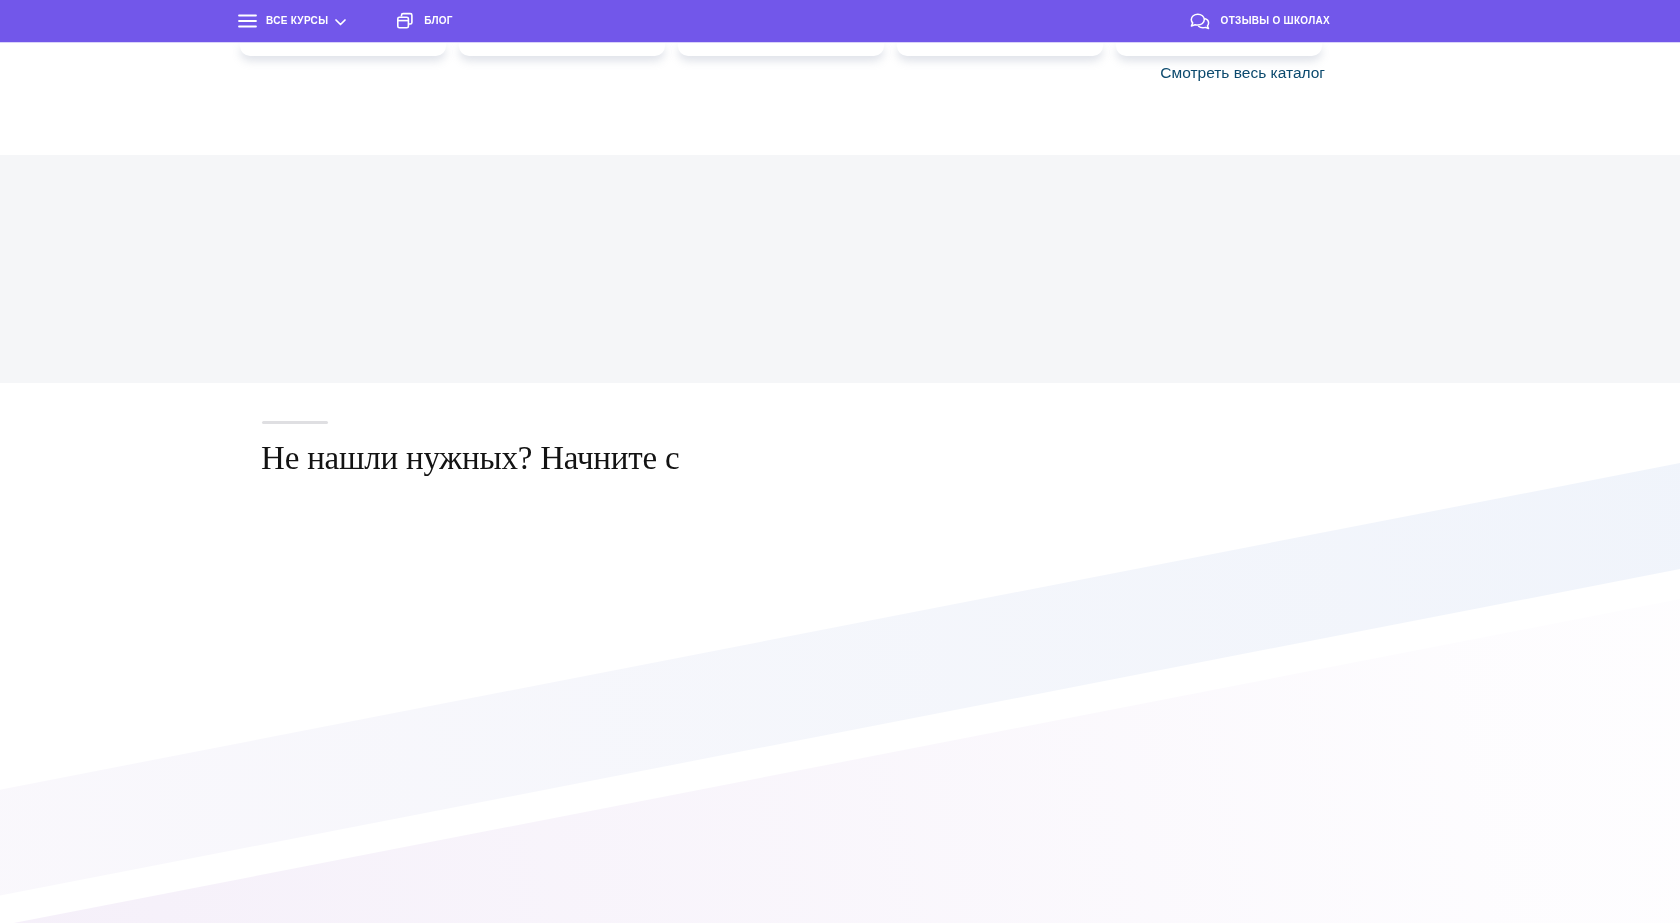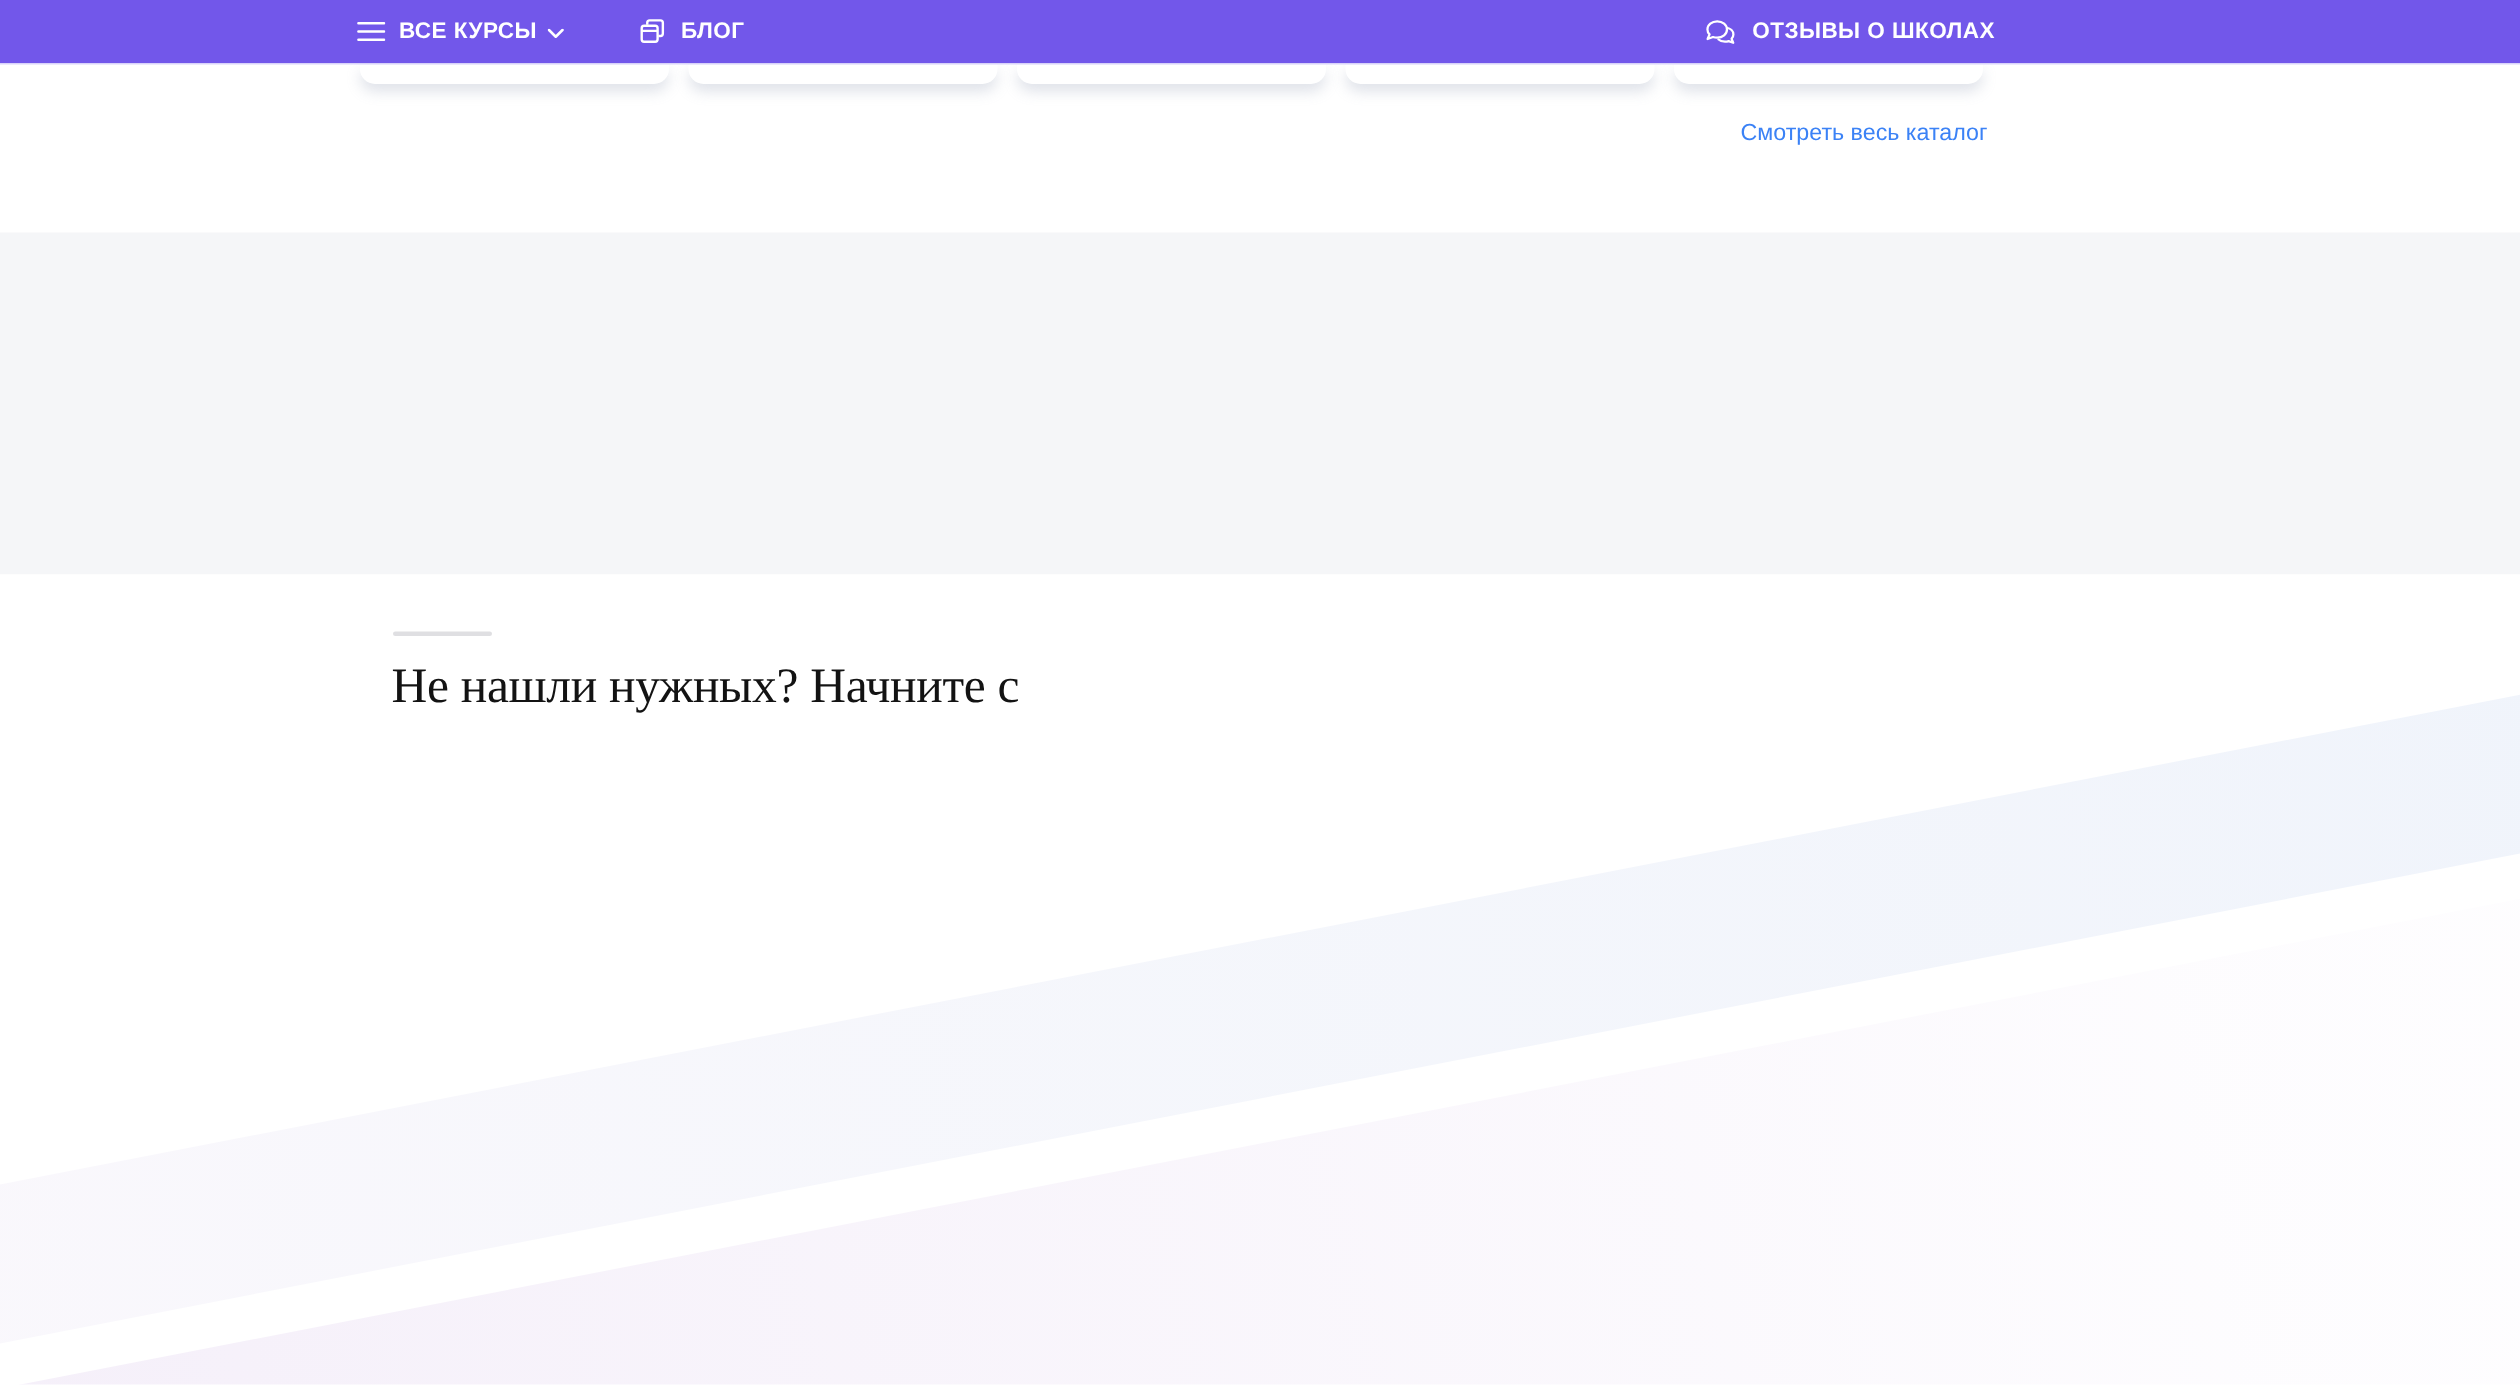--- a/index.html
+++ b/index.html
@@ -17,40 +17,40 @@
     z-index:5;
   }
   .topbar-inner {
     position:absolute; left:238px; top:0; width:1092px; height:42px;
     display:flex; align-items:center; justify-content:space-between;
   }
   .nav-left { display:flex; align-items:center; gap:49px; height:100%; }
   .nav-item {
     display:flex; align-items:center; gap:9px;
     color:#ffffff; text-decoration:none; cursor:pointer;
-    font-size:15px; font-weight:700; letter-spacing:.3px; line-height:42px;
+    font-size:10px; font-weight:700; letter-spacing:.3px; line-height:42px;
     white-space:nowrap;
   }
   .nav-item svg { display:block; }
   .chev { margin-left:-2px; margin-top:2px; }
 
   
   .cards-row {
     position:absolute; left:240px; top:43px; display:flex; gap:13px; z-index:1;
   }
   .card-remnant {
     width:206px; height:13px; background:#ffffff;
     border-radius:0 0 10px 10px;
     box-shadow:0 5px 9px rgba(148,158,182,.30);
   }
 
   
   .view-all {
-    position:absolute; top:80px; right:355px;
-    font-size:15.5px; font-weight:400; color:#3b82f6;
+    position:absolute; top:64px; right:355px;
+    font-size:15.5px; font-weight:400; color:#0c4a6e;
     text-decoration:none; cursor:pointer; z-index:2;
   }
 
   
   .ad-band {
     position:absolute; left:0; top:155px; width:1680px; height:228px;
     background:#f5f6f8;
   }
 
   

